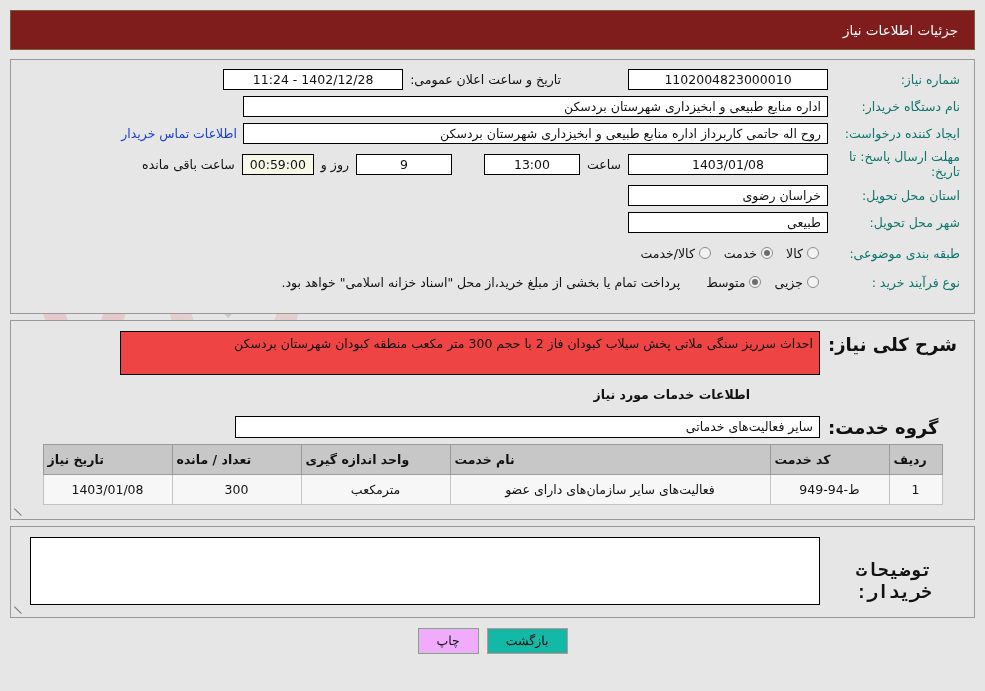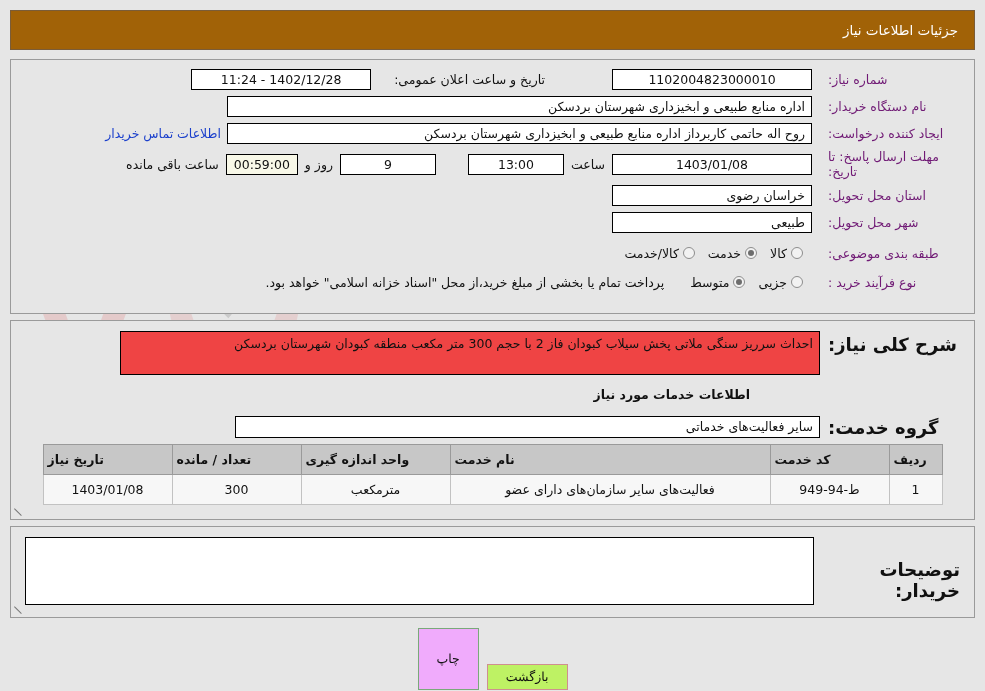--- a/index.html
+++ b/index.html
@@ -72,21 +72,21 @@
     line-height: 0.8;
     direction: ltr;
   }
 
   
   .page { position: relative; z-index: 2; padding: 0; }
 
   .titlebar {
     margin: 10px 10px 0 10px;
     height: 40px;
-    background: #a16207;
+    background: #7f1d1d;
     color: #ffffff;
     display: flex;
     align-items: center;
     justify-content: flex-start;
     padding: 0 16px;
     font-size: 13.5px;
     border: 1px solid #7a5c38;
     box-sizing: border-box;
   }
 
@@ -103,25 +103,25 @@
 
   
   .row {
     display: flex;
     align-items: center;
     margin-bottom: 5px;
     min-height: 22px;
   }
   .lbl {
     font-size: 12.5px;
-    color: #701a75;
-    text-align: left;
+    color: #0f766e;
+    text-align: right;
     white-space: nowrap;
     flex: 0 0 auto;
-    padding-left: 16px;
+    padding-left: 0;
   }
   .lbl-w { width: 132px; }
 
   .fld {
     background: #ffffff;
     border: 1px solid #000000;
     height: 21px;
     line-height: 19px;
     font-size: 12.5px;
     color: #111;
@@ -258,21 +258,21 @@
     gap: 8px;
   }
   .btn {
     font-size: 12.5px;
     padding: 4px 18px;
     border: 1px solid #666;
     cursor: pointer;
     line-height: 16px;
   }
   .btn.print  { background: #f0abfc; border-color: #7aa97a; color: #111; }
-  .btn.back   { background: #bef264; border-color: #cf8f8f; color: #111; margin-top: 36px; }
+  .btn.back   { background: #14b8a6; border-color: #cf8f8f; color: #111; }
 </style>
 </head>
 <body>
 
 <div class="watermark">
   <div class="wm-shield"></div>
   <svg class="wm-check" viewBox="0 0 62 62">
     <path d="M8 32 L24 48 L54 12" fill="none" stroke="rgba(150,150,150,0.35)" stroke-width="11" stroke-linecap="square"></path>
   </svg>
   <div class="wm-v">V</div>
@@ -283,21 +283,21 @@
 
   <div class="titlebar">
     <span>جزئیات اطلاعات نیاز</span>
   </div>
 
   <div class="panel top">
 
     <div class="row">
       <div class="lbl lbl-w">شماره نیاز:</div>
       <div class="fld w-200">1102004823000010</div>
-      <div class="inline-lbl" style="margin-right:60px;margin-left:16px;">تاریخ و ساعت اعلان عمومی:</div>
+      <div class="inline-lbl" style="margin-right:60px;">تاریخ و ساعت اعلان عمومی:</div>
       <div class="fld w-180">1402/12/28 - 11:24</div>
     </div>
 
     <div class="row">
       <div class="lbl lbl-w">نام دستگاه خریدار:</div>
       <div class="fld ta-right w-585">اداره منابع طبیعی و ابخیزداری شهرستان بردسکن</div>
     </div>
 
     <div class="row">
       <div class="lbl lbl-w">ایجاد کننده درخواست:</div>
@@ -397,21 +397,21 @@
           <td>مترمکعب</td>
           <td>300</td>
           <td>1403/01/08</td>
         </tr>
       </tbody>
     </table>
   </div>
 
   <div class="panel bottom">
     <div class="row" style="align-items:flex-start;">
-      <div class="bold-lbl" style="width:132px;text-align:right;padding-left:14px;padding-top:22px;">توضیحات خریدار:</div>
+      <div class="bold-lbl" style="width:132px;text-align:center;padding-left:8px;padding-top:22px;font-family:Liberation Mono, monospace;">توضیحات خریدار:</div>
       <div class="desc-box"></div>
       <div class="resize-grip" style="margin-top:56px;">
           <span></span>
         </div>
     </div>
   </div>
 
   <div class="btnbar">
     <button class="btn back">بازگشت</button>
     <button class="btn print">چاپ</button>

